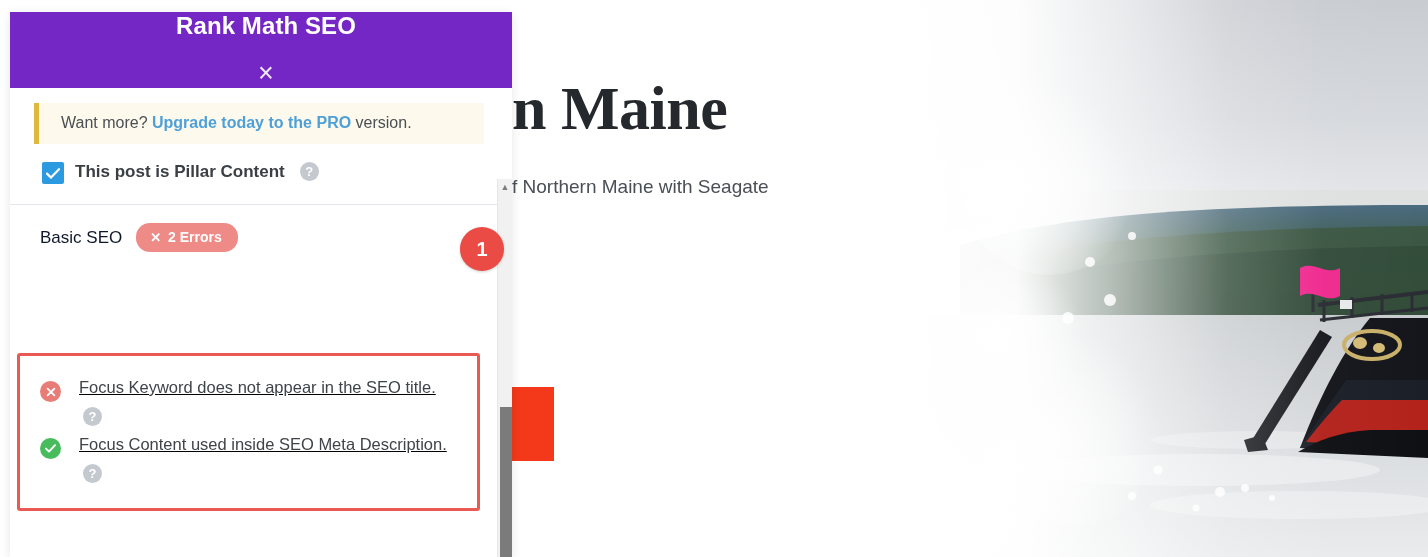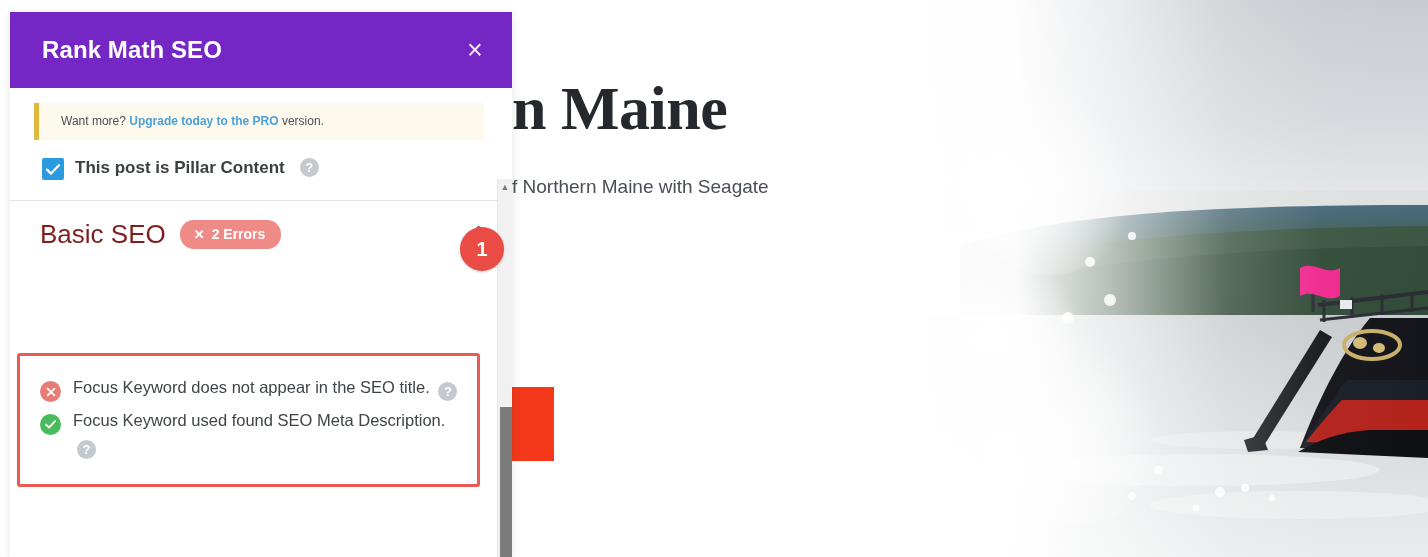--- a/index.html
+++ b/index.html
@@ -71,20 +71,21 @@
     box-shadow: 0 2px 10px rgba(0,0,0,.10);
     overflow: hidden;
   }
   .panel-header {
     height: 76px;
     background: #7427c4;
     display: flex;
     align-items: center;
     justify-content: space-between;
     padding: 0 22px 0 32px;
+    flex-direction: column;
   }
   .panel-title {
     color: #ffffff;
     font-size: 24px;
     font-weight: 700;
     letter-spacing: .1px;
   }
   .close-icon {
     color: #f2eaf9;
     font-size: 27px;
@@ -99,21 +100,21 @@
     position: relative;
     height: 469px;
     background: #ffffff;
   }
 
   .notice {
     margin: 15px 28px 0 24px;
     background: #fdf9ec;
     border-left: 5px solid #dfb83e;
     padding: 11px 14px 12px 22px;
-    font-size: 12px;
+    font-size: 16px;
     color: #4b5055;
   }
   .notice a { color: #4ea0d8; font-weight: 700; text-decoration: none; }
 
   .pillar-row {
     display: flex;
     align-items: flex-start;
     gap: 11px;
     padding: 18px 0 20px 32px;
   }
@@ -147,22 +148,22 @@
   }
   .divider { height: 1px; background: #e3e6ea; margin: 0; }
 
   .section-head {
     display: flex;
     align-items: center;
     gap: 14px;
     padding: 18px 26px 12px 30px;
   }
   .section-title {
-    font-size: 26px;
-    color: #7f1d1d;
+    font-size: 17px;
+    color: #0f172a;
     font-weight: 400;
   }
   .errors-pill {
     background: #ef8b86;
     color: #ffffff;
     border-radius: 14px;
     font-size: 14px;
     font-weight: 700;
     padding: 6px 16px 7px 14px;
     display: flex; align-items: center; gap: 7px;
@@ -182,22 +183,23 @@
     left: 7px; top: 250px;
     width: 463px;
     padding: 16px 18px 16px 20px;
     border: 3px solid #ea5a52;
     border-radius: 3px;
     background: #ffffff;
   }
   .check-item {
     display: flex;
     align-items: flex-start;
-    gap: 12px;
+    gap: 18px;
     padding: 3px 0;
+    text-decoration: underline;
   }
   .status-icon {
     width: 21px; height: 21px;
     border-radius: 50%;
     flex: 0 0 auto;
     display: flex; align-items: center; justify-content: center;
     margin-top: 6px;
   }
   .status-icon.bad { background: #e87c76; }
   .status-icon.good { background: #48bb5c; }
@@ -399,21 +401,21 @@
           </span>
           <span class="check-text"><span>Focus Keyword does not appear in the SEO title.</span> <span class="help-icon">?</span></span>
         </div>
 
         <div class="check-item">
           <span class="status-icon good">
             <svg width="11" height="9" viewBox="0 0 11 9">
                 <path d="M1 4.6 L4 7.6 L10 1.2" stroke="#ffffff" stroke-width="1.9" fill="none" stroke-linecap="round" stroke-linejoin="round"></path>
               </svg>
           </span>
-          <span class="check-text"><span>Focus Keyword used found SEO Meta Description.</span> <span class="help-icon">?</span></span>
+          <span class="check-text"><span>Focus Content used inside SEO Meta Description.</span> <span class="help-icon">?</span></span>
         </div>
 
 
 
         <div class="check-item">
 
           <span class="check-text"> </span>
         </div>
 
       </div>

